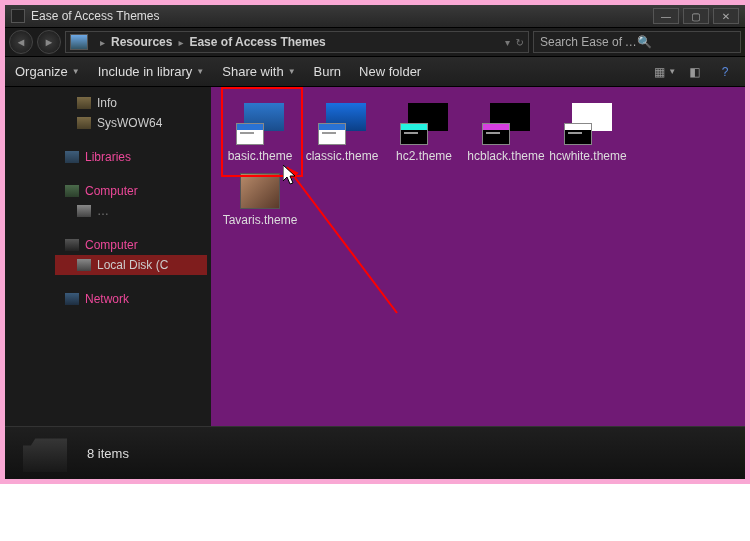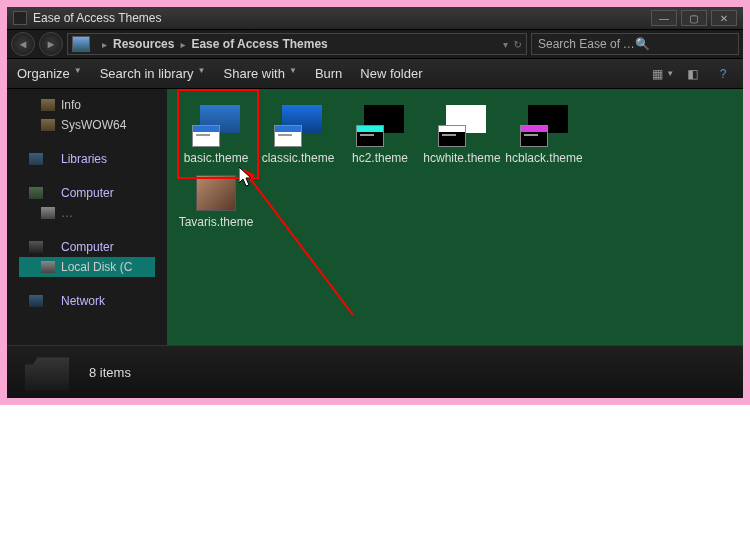--- a/index.html
+++ b/index.html
@@ -1,17 +1,17 @@
 <!DOCTYPE html>
 <html><head>
 <meta charset="utf-8">
 <style>
   * { box-sizing: border-box; margin: 0; padding: 0; font-family: "Segoe UI", Tahoma, sans-serif; }
   body { background: #fff; }
-  .outer-border { width: 750px; height: 405px; border: 7px solid #f9a8d4; position: relative; overflow: hidden; background:#000; }
+  .outer-border { width: 750px; height: 484px; border: 5px solid #f9a8d4; position: relative; overflow: hidden; background:#000; }
   .window { position: absolute; top: 0; left: 0; right: 0; bottom: 53px; background: #1b1b1b; }
 
   
   .titlebar { height: 22px; display: flex; align-items: center; padding: 0 6px; background: linear-gradient(#3a3a3a,#262626); color:#ccc; }
   .titlebar .app-icon { width:14px; height:14px; background:#222; margin-right:6px; border:1px solid #555;}
   .title-text { font-size: 12px; color:#ddd; flex:1; }
   .win-btn { width:26px; height:16px; margin-left:4px; border:1px solid #555; background:#333; display:flex; align-items:center; justify-content:center; color:#aaa; font-size:10px; cursor:default;}
   
   
   .navbar { height:30px; display:flex; align-items:center; border-top:1px solid #000; border-bottom:1px solid #000; background:#1b1b1b; padding:0 4px; gap:4px;}
@@ -19,41 +19,41 @@
   .crumbbar { flex:1; height:22px; border:1px solid #444; background:#202020; display:flex; align-items:center; padding:0 4px; font-size:12px; color:#ccc; overflow:hidden;}
   .crumb-icon { width:18px; height:16px; background:linear-gradient(#6ea9e6,#356); border:1px solid #555; margin-right:6px;}
   .crumb-sep { margin:0 6px; color:#888; font-size:10px;}
   .crumb { white-space:nowrap;font-weight:bold; }
   .crumb-drop { margin-left:auto; color:#777; font-size:10px; padding-left:6px; display:flex; align-items:center; gap:6px;}
   .searchbox { width:208px; height:22px; border:1px solid #444; background:#202020; display:flex; align-items:center; padding:0 6px; color:#aaa; font-size:12px;}
   .searchbox span { flex:1; white-space:nowrap; overflow:hidden; text-overflow:ellipsis;}
   
   
   .toolbar { height:30px; background:linear-gradient(#2a2a2a,#1e1e1e); border-bottom:1px solid #000; display:flex; align-items:center; padding:0 10px; gap:18px; color:#ddd; font-size:13px;}
-  .tb-btn { display:flex; gap:4px; }
+  .tb-btn { display:flex; align-items:center; gap:4px; }
   .tb-drop { font-size:8px; color:#999; }
   .tb-right { margin-left:auto; display:flex; align-items:center; gap:10px;}
   .tb-iconbtn { width:20px; height:16px; display:flex; align-items:center; justify-content:center; color:#999; font-size:12px;}
 
   
   .body { position:absolute; top:82px; bottom:0; left:0; right:0; display:flex; }
-  .sidebar { width:160px; background:#1b1b1b; padding:6px 12px; overflow:hidden; color:#ccc; font-size:12px;}
+  .sidebar { width:160px; background:#1b1b1b; padding:6px 4px; overflow:hidden; color:#ccc; font-size:12px;margin-left:46px;}
   .side-item { display:flex; align-items:center; gap:6px; padding:3px 8px 3px 22px; white-space:nowrap; overflow:hidden; text-overflow:ellipsis;}
-  .side-head { padding:3px 8px 3px 10px; margin-top:14px; display:flex; align-items:center; gap:18px; color:#c4b5fd;}
-  .side-sel { background:#0f766e;}
+  .side-head { padding:3px 8px 3px 10px; margin-top:14px; display:flex; align-items:center; gap:6px; color:#ec4899;}
+  .side-sel { background:#7f1d1d;}
   .dim { color:#777;}
   .ico { width:14px; height:12px; display:inline-block; background:#555; flex:0 0 auto;}
   .ico.folder { background:linear-gradient(#7a6a45,#4a4028);}
   .ico.lib    { background:linear-gradient(#3e5d7a,#263a4d);}
   .ico.home   { background:linear-gradient(#4a6a4a,#2c402c);}
   .ico.drive  { background:linear-gradient(#888,#444);}
   .ico.net    { background:linear-gradient(#3a5a7a,#1e2e40);}
   .ico.comp   { background:linear-gradient(#555,#222);}
   
-  .content { flex:1; position:relative; background:#14532d; padding:12px 8px; }
+  .content { flex:1; position:relative; background:#701a75; padding:12px 8px; }
   .grid { display:flex; flex-wrap:wrap; gap:0px;}
   .fitem { width:78px; display:flex; flex-direction:column; align-items:center; text-align:center; color:#ddd; font-size:12px; line-height:14px; margin:0 2px 6px 2px; padding-top:4px;}
   .thumb { width:48px; height:42px; margin-bottom:4px; position:relative;}
   .thumb .bg { position:absolute; top:0; right:0; width:40px; height:28px; }
   .thumb .win { position:absolute; bottom:0; left:0; width:28px; height:22px; background:#fff; border:1px solid #888;}
   .thumb .win::before { content:""; position:absolute; top:0; left:0; right:0; height:6px; background:var(--tb,#2a72d4);}
   .thumb .win::after  { content:""; position:absolute; top:8px; left:3px; width:14px; height:2px; background:#999;}
   .thumb.blue .bg  { background:linear-gradient(#2d77cc,#1a4d8c);}
   .thumb.blue2 .bg { background:linear-gradient(#1a6fe0,#0b3f86);}
   .thumb.dark .bg  { background:#141414;}
@@ -106,21 +106,21 @@
         <span>🔍</span>
       </div>
     </div>
 
     <div class="toolbar">
       <div class="tb-btn">
           <span>Organize</span>
           <span class="tb-drop">▼</span>
         </div>
       <div class="tb-btn">
-          <span>Search in library</span>
+          <span>Include in library</span>
           <span class="tb-drop">▼</span>
         </div>
       <div class="tb-btn">
           <span>Share with</span>
           <span class="tb-drop">▼</span>
         </div>
       <div class="tb-btn">
           <span>Burn</span>
         </div>
       <div class="tb-btn">
@@ -190,32 +190,32 @@
               <div>classic.theme</div>
             </div>
             <div class="fitem">
               <div class="thumb hc2">
                 <div class="bg"></div>
                 <div class="win"></div>
               </div>
               <div>hc2.theme</div>
             </div>
             <div class="fitem">
+              <div class="thumb hcb">
+                <div class="bg"></div>
+                <div class="win"></div>
+              </div>
+              <div>hcblack.theme</div>
+            </div>
+            <div class="fitem">
               <div class="thumb hcw">
                 <div class="bg"></div>
                 <div class="win"></div>
               </div>
               <div>hcwhite.theme</div>
-            </div>
-            <div class="fitem">
-              <div class="thumb hcb">
-                <div class="bg"></div>
-                <div class="win"></div>
-              </div>
-              <div>hcblack.theme</div>
             </div>
             <div style="flex-basis: 100%;"></div>
             <div class="fitem">
               <div class="thumb photo">
                 <div class="bg"></div>
               </div>
               <div>Tavaris.theme</div>
             </div>
           </div>
 

